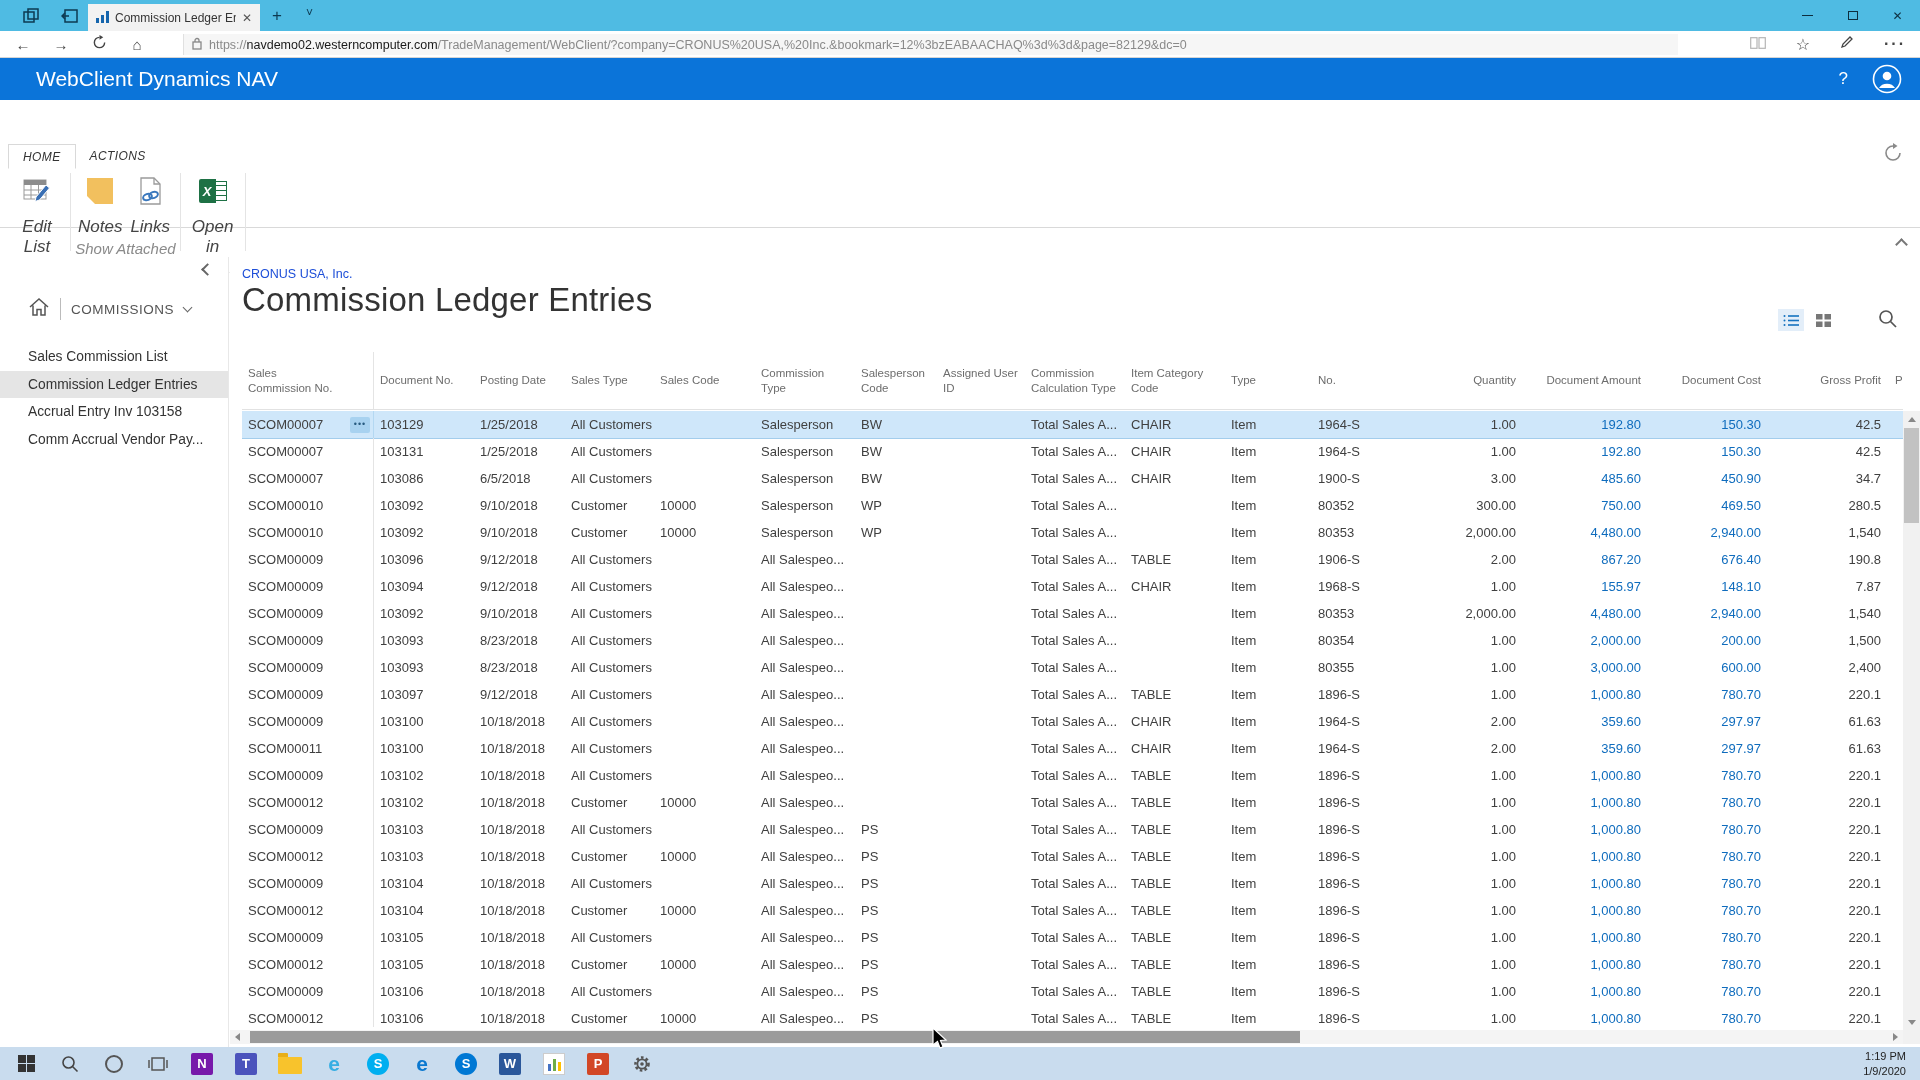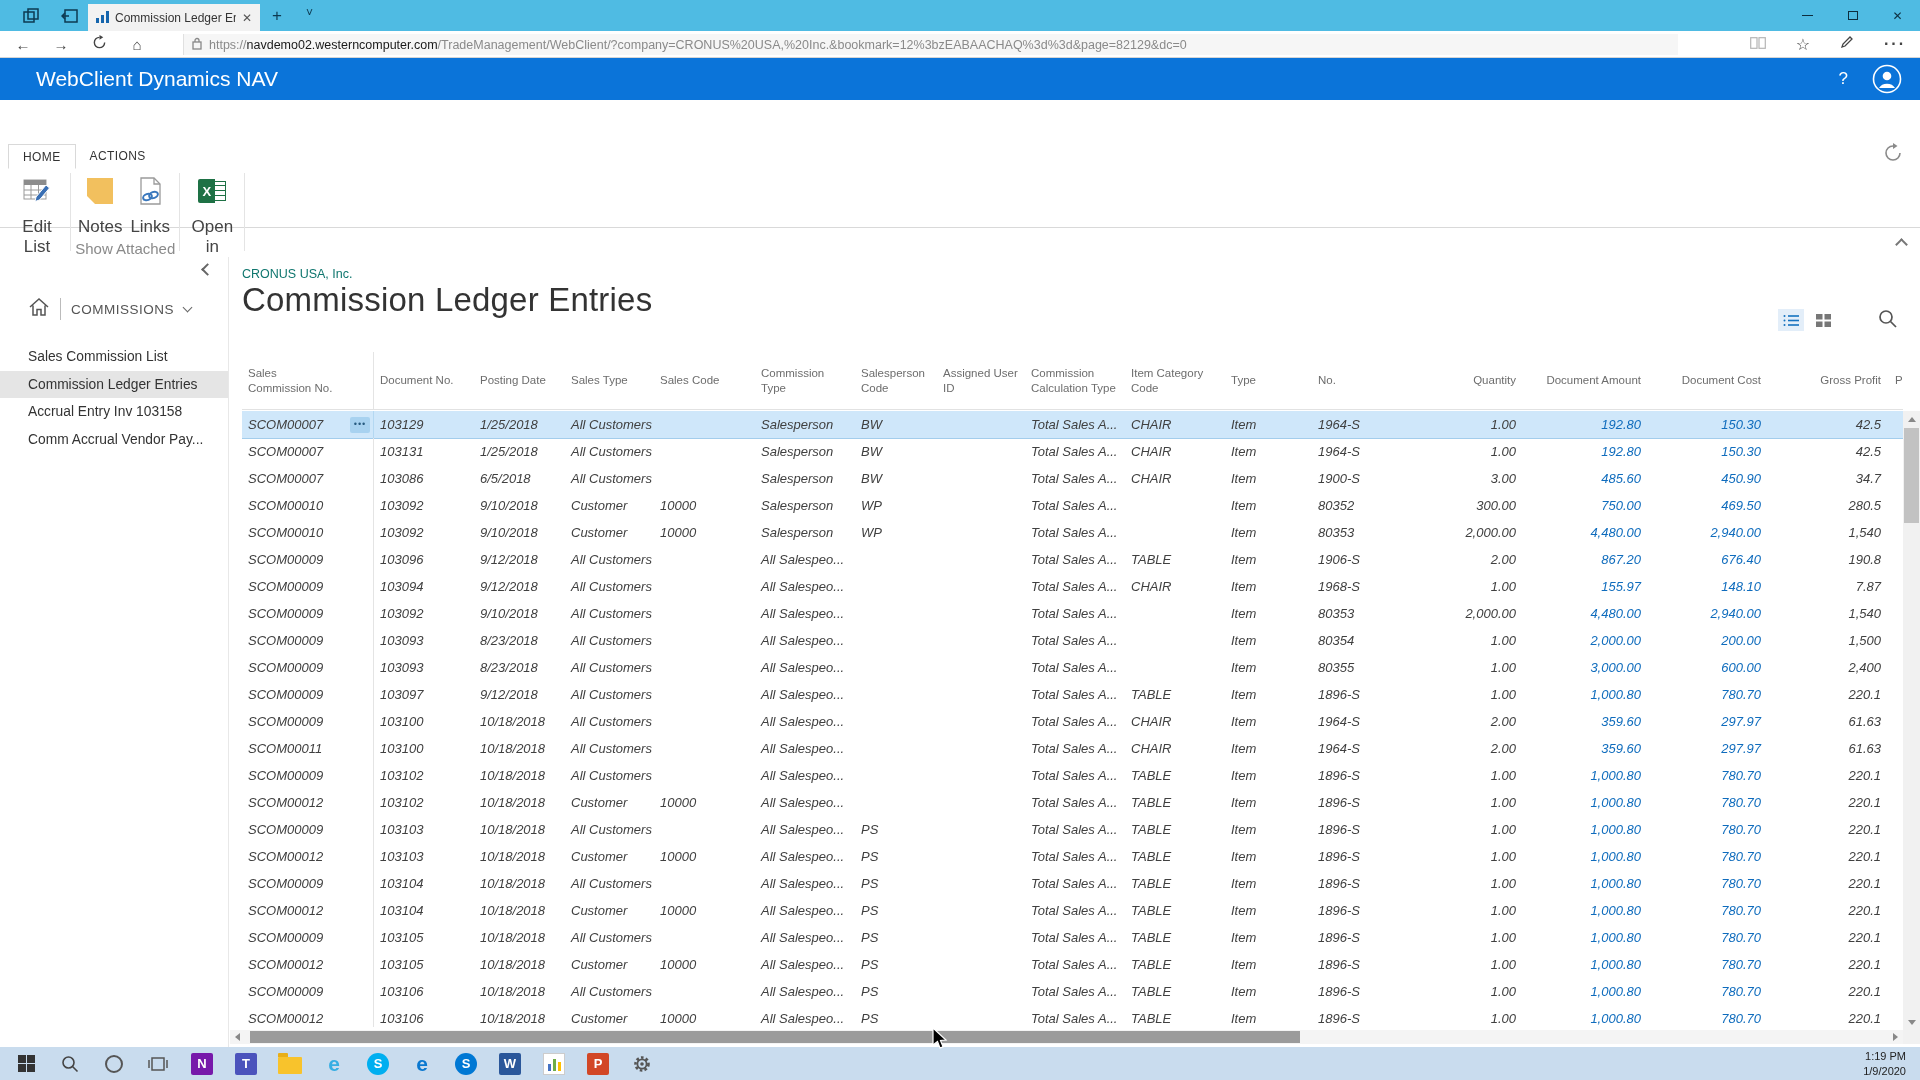--- a/index.html
+++ b/index.html
@@ -27,21 +27,21 @@
   .u-domain { color:#1a1a1a; }
   .addr-right { position:absolute; right:14px; display:flex; gap:30px; align-items:center; color:#444; }
 
   
   #navheader { position:absolute; top:58px; left:0; right:0; height:42px; background:#0b74d9; color:#fff; }
   #navheader .title { position:absolute; left:36px; top:0; line-height:42px; font-size:21px; font-weight:400; }
   #navheader .help { position:absolute; right:72px; top:0; line-height:42px; font-size:17px; }
   #navheader .avatar { position:absolute; right:18px; top:6px; }
 
   
-  #ribbon { position:absolute; top:100px; left:0; right:0; height:128px; background:#fff; border-bottom:1px solid #d9d9d9; }
+  #ribbon { position:absolute; top:100px; left:0; right:0; height:128px; background:#fff; border-bottom:1px solid #d9d9d9;font-style:italic; }
   .rtabs { position:absolute; left:8px; top:44px; display:flex; }
   .rtab { font-size:12px; color:#333; letter-spacing:.4px; padding:5px 14px 4px; }
   .rtab.active { border:1px solid #d9d9d9; border-bottom:1px solid #fff; margin-bottom:-1px; background:#fff; }
   .rgroups { position:absolute; left:8px; top:73px; display:flex; height:78px; }
   .rgroup { display:flex; flex-direction:column; border-right:1px solid #e4e4e4; padding:0 4px; }
   .rbtns { display:flex; flex:1; }
   .rbtn { width:50px; display:flex; flex-direction:column; align-items:center; padding-top:2px; }
   .rbtn .ricon { height:32px; display:flex; align-items:center; }
   .rbtn .rlabel { font-size:17px; color:#444; text-align:center; line-height:1.2; margin-top:10px; }
   .glabel { font-size:15px; color:#8a8a8a; text-align:left; padding:3px 0 2px; }
@@ -59,32 +59,32 @@
   .side-menu { position:absolute; top:40px; left:28px; display:flex; align-items:center; gap:10px; }
   .side-menu .divider { width:1px; height:22px; background:#bbb; }
   .side-menu .menu-label { font-size:13.5px; color:#555; letter-spacing:.5px; }
   .side-menu .chev { width:7px; height:7px; border-right:1.5px solid #666; border-bottom:1.5px solid #666; transform:rotate(45deg); margin-top:-3px; }
   .side-items { position:absolute; top:86px; left:0; right:0; }
   .side-item { height:27.5px; line-height:27.5px; padding-left:28px; font-size:13.8px; color:#333; white-space:nowrap; overflow:hidden; }
   .side-item.sel { background:#e5e5e5; }
 
   
   #main { position:absolute; top:257px; left:230px; right:0; bottom:33px; background:#fff; }
-  .company { position:absolute; top:10px; left:12px; font-size:12.5px; color:#0f766e; }
+  .company { position:absolute; top:10px; left:12px; font-size:12.5px; color:#1d4ed8; }
   .pgtitle { position:absolute; top:24px; left:12px; font-size:33px; font-weight:300; color:#333; letter-spacing:.2px; }
   .view-toggles { position:absolute; top:52px; right:84px; display:flex; gap:6px; }
   .vt { width:26px; height:22px; display:flex; align-items:center; justify-content:center; }
   .vt.active { background:#e3eef9; }
   .search-btn { position:absolute; top:52px; right:22px; }
 
   
   #thead { position:absolute; top:95px; left:12px; right:17px; height:58px; display:flex; align-items:center; border-bottom:1px solid #e2e2e2; overflow:hidden; }
   .hcell { font-size:11.5px; color:#6d6d6d; line-height:1.22; padding:0 6px; flex:none; }
   .hcell.r { text-align:right; padding-right:8px; }
-  #tbody { position:absolute; top:154px; left:12px; right:17px; bottom:20px; overflow:hidden;font-style:italic; }
+  #tbody { position:absolute; top:154px; left:12px; right:17px; bottom:20px; overflow:hidden; }
   .trow { display:flex; height:27px; align-items:center; }
   .trow.sel { background:#cfe7fa; box-shadow:0 1px 0 #a3cdec, 0 -1px 0 #a3cdec; }
   .tcell { font-size:13px; color:#404040; padding:0 6px; white-space:nowrap; overflow:hidden; flex:none; }
   .tcell.r { text-align:right; padding-right:8px; }
   .tcell.link { color:#0f6cbd; }
   .well { width:27px; align-self:stretch; display:flex; align-items:center; justify-content:center; border-right:1px solid #e4e4e4; padding:0; }
   .trow.sel .well { border-right-color:#b4d8f2; }
   .chip { background:#a8d2f0; border-radius:2px; color:#275b80; font-size:9px; letter-spacing:1px; padding:3px 4px 4px; line-height:1; }
   .w0{width:105px}.w1{width:100px}.w2{width:91px}.w3{width:89px}.w4{width:101px}.w5{width:100px}.w6{width:82px}.w7{width:88px}.w8{width:100px}.w9{width:100px}.w10{width:87px}.w11{width:120px}.w12{width:92px}.w13{width:125px}.w14{width:120px}.w15{width:120px}.w16{width:50px}
 

